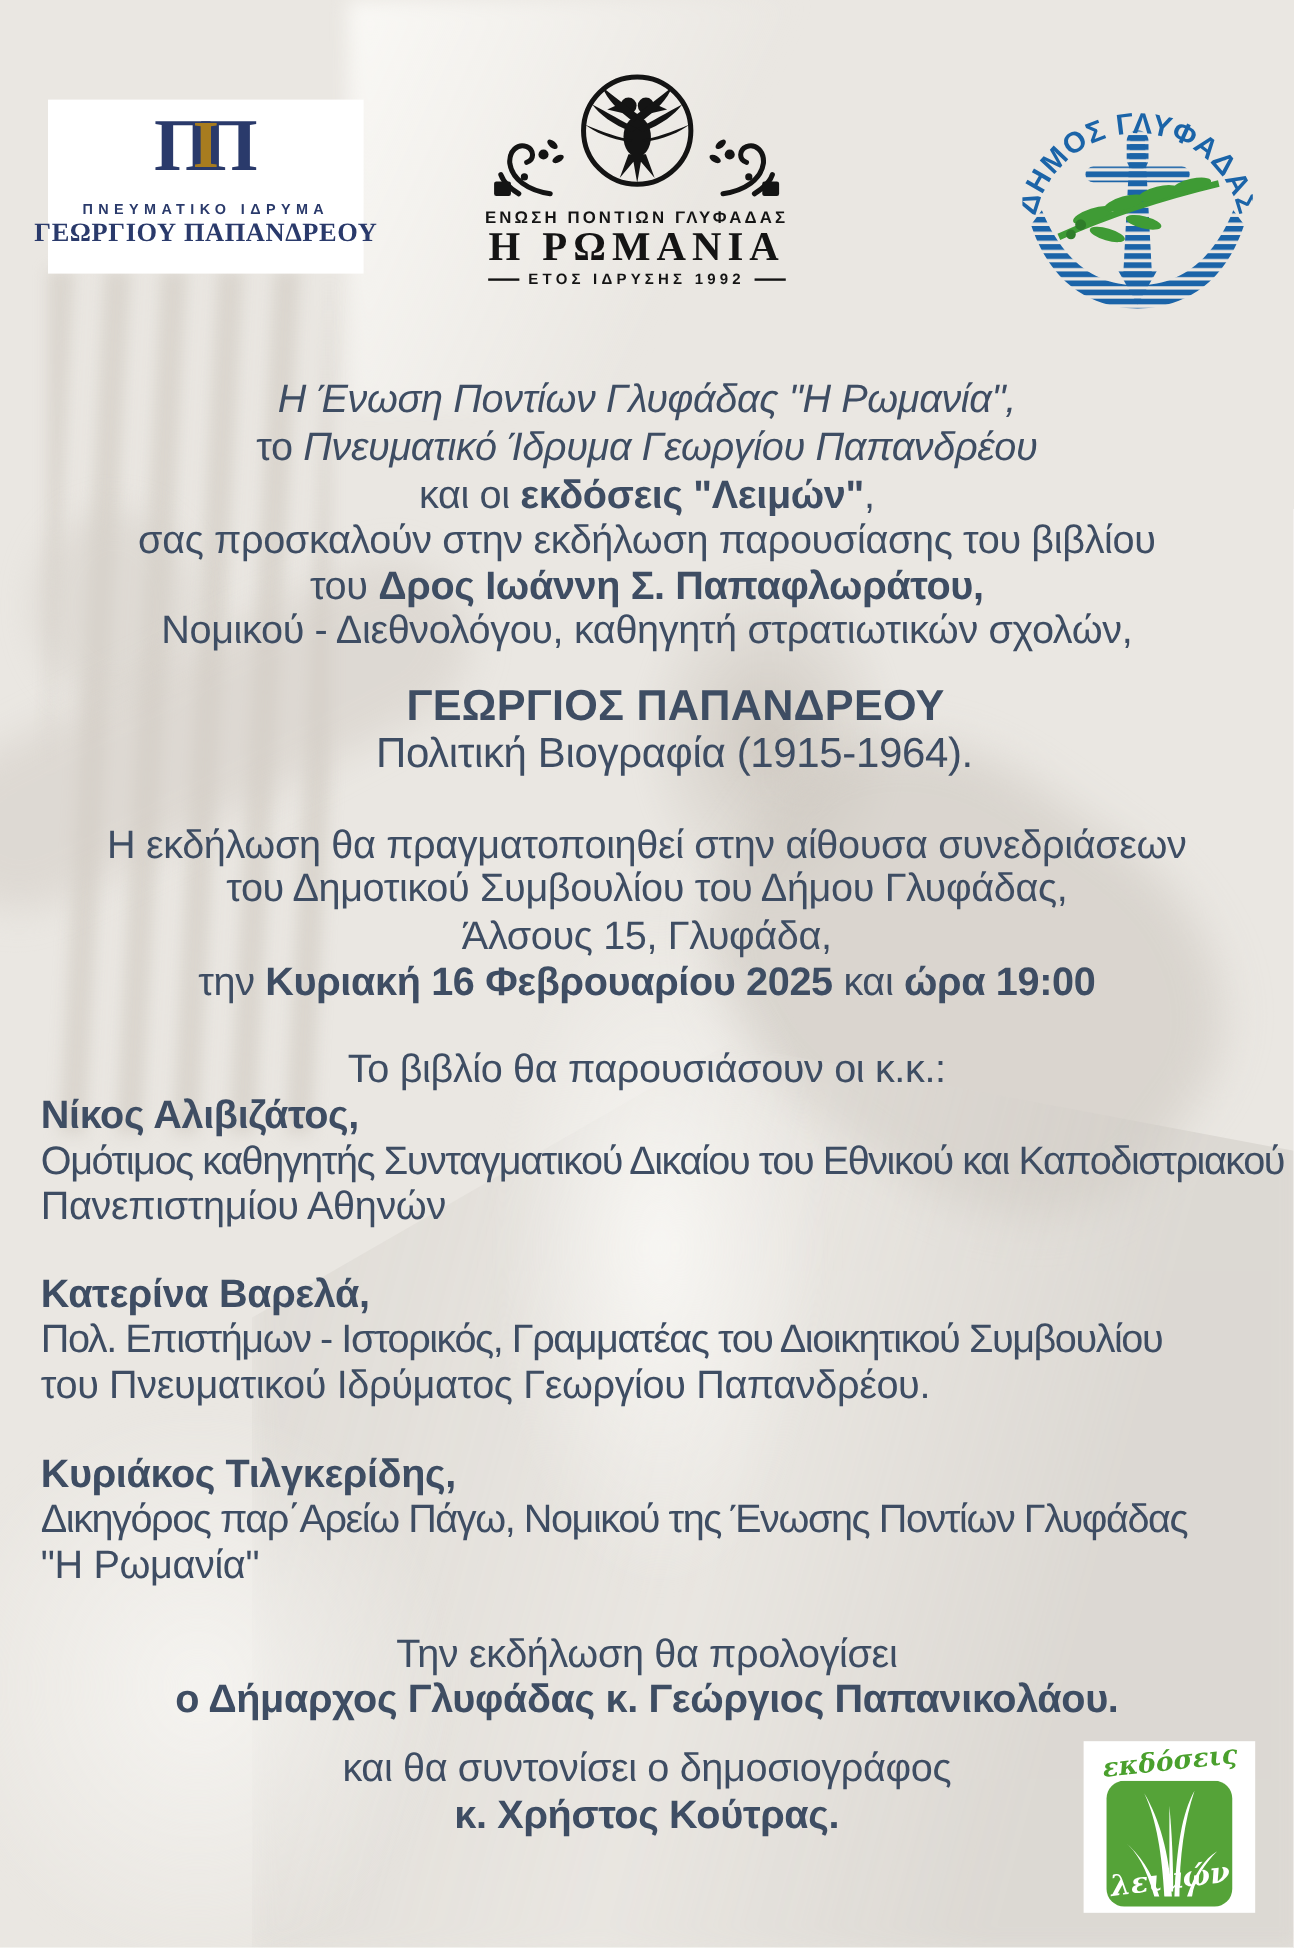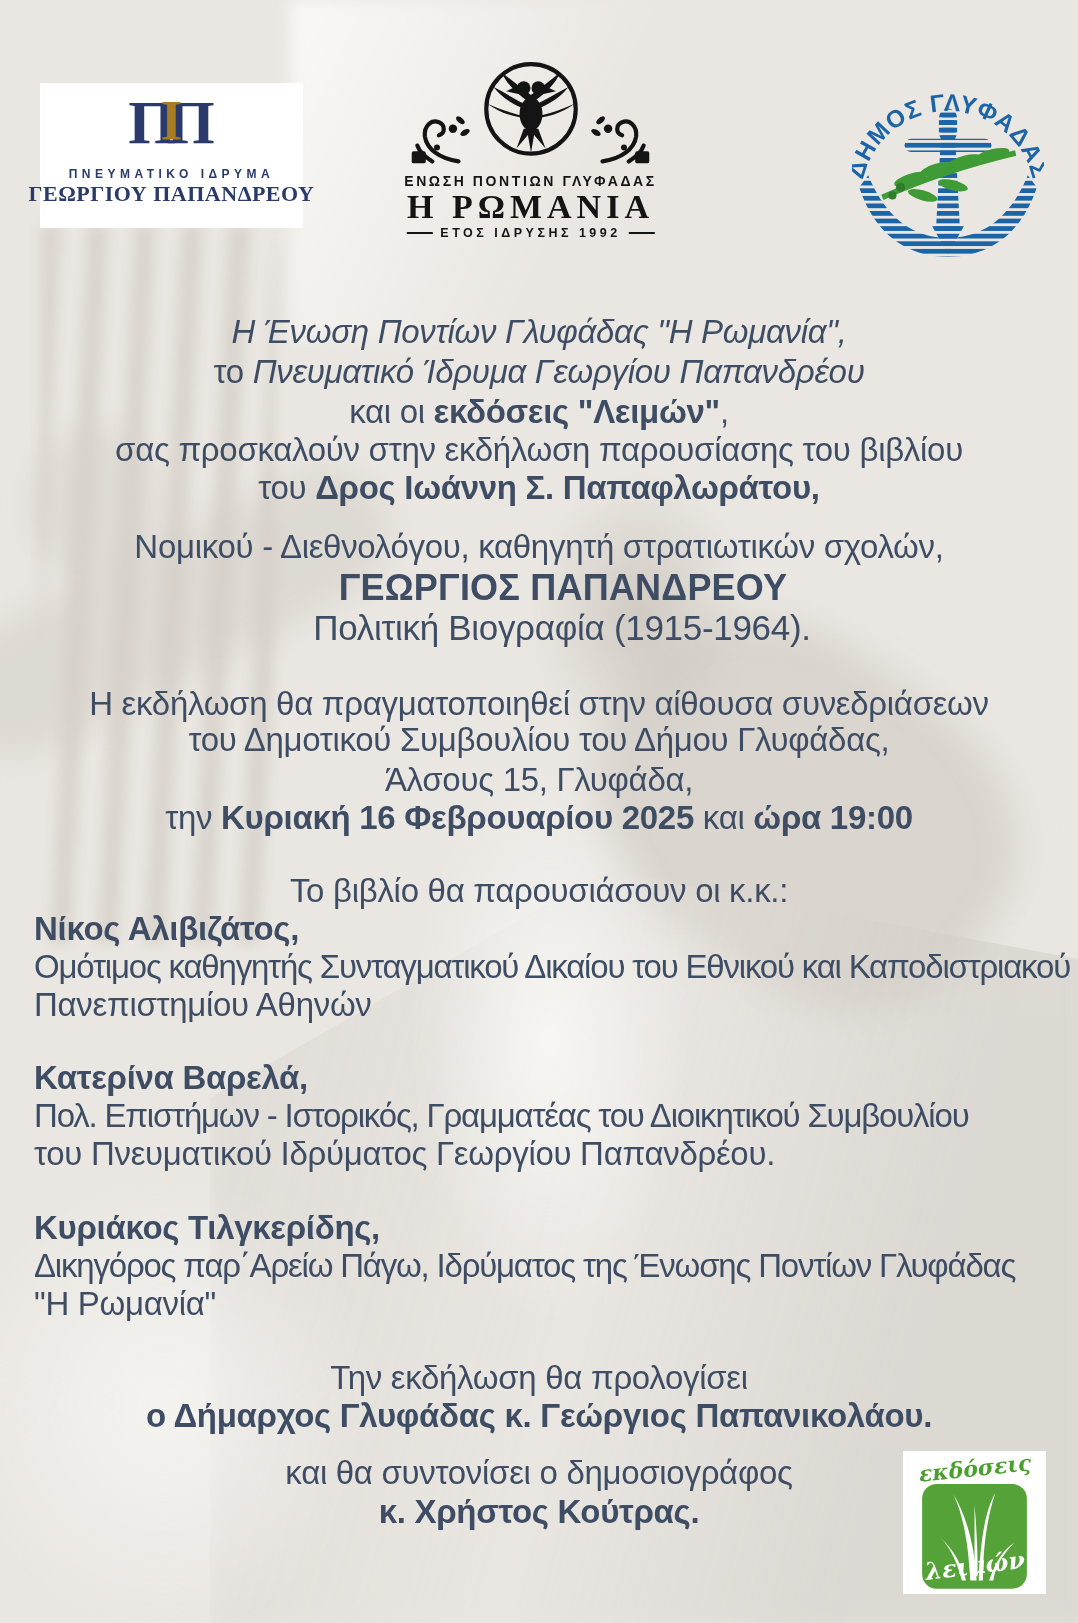--- a/index.html
+++ b/index.html
@@ -195,42 +195,42 @@
         <circle cx="40" cy="142" r="4" fill="#2f7d2a"></circle>
       </g>
     </svg>
   </div>
 
   <div class="ln i" style="top:312px"><span>Η Ένωση Ποντίων Γλυφάδας "Η Ρωμανία",</span></div>
   <div class="ln" style="top:352px"><span>το </span><span class="i">Πνευματικό Ίδρυμα Γεωργίου Παπανδρέου</span></div>
   <div class="ln" style="top:392px"><span>και οι </span><span class="b">εκδόσεις "Λειμών"</span><span>,</span></div>
   <div class="ln" style="top:430px">σας προσκαλούν στην εκδήλωση παρουσίασης του βιβλίου</div>
   <div class="ln" style="top:468px"><span>του </span><span class="b">Δρος Ιωάννη Σ. Παπαφλωράτου,</span></div>
-  <div class="ln" style="top:527px">Νομικού - Διεθνολόγου, καθηγητή στρατιωτικών σχολών,</div>
+  <div class="ln" style="top:505px">Νομικού - Διεθνολόγου, καθηγητή στρατιωτικών σχολών,</div>
 
   <div class="ln title" style="top:568px">ΓΕΩΡΓΙΟΣ ΠΑΠΑΝΔΡΕΟΥ</div>
   <div class="ln subtitle" style="top:608px">Πολιτική Βιογραφία (1915-1964).</div>
 
   <div class="ln" style="top:684px">Η εκδήλωση θα πραγματοποιηθεί στην αίθουσα συνεδριάσεων</div>
   <div class="ln" style="top:720px">του Δημοτικού Συμβουλίου του Δήμου Γλυφάδας,</div>
   <div class="ln" style="top:760px">Άλσους 15, Γλυφάδα,</div>
   <div class="ln" style="top:798px"><span>την </span><span class="b">Κυριακή 16 Φεβρουαρίου 2025</span><span> και </span><span class="b">ώρα 19:00</span></div>
 
   <div class="ln" style="top:871px">Το βιβλίο θα παρουσιάσουν οι κ.κ.:</div>
 
   <div class="ln-left b" style="top:909px">Νίκος Αλιβιζάτος,</div>
   <div class="ln-left tight" style="top:947px">Ομότιμος καθηγητής Συνταγματικού Δικαίου του Εθνικού και Καποδιστριακού</div>
   <div class="ln-left" style="top:985px">Πανεπιστημίου Αθηνών</div>
 
   <div class="ln-left b" style="top:1058px">Κατερίνα Βαρελά,</div>
   <div class="ln-left tight" style="top:1096px">Πολ. Επιστήμων - Ιστορικός, Γραμματέας του Διοικητικού Συμβουλίου</div>
   <div class="ln-left" style="top:1134px">του Πνευματικού Ιδρύματος Γεωργίου Παπανδρέου.</div>
 
   <div class="ln-left b" style="top:1208px">Κυριάκος Τιλγκερίδης,</div>
-  <div class="ln-left tight" style="top:1246px">Δικηγόρος παρ΄Αρείω Πάγω, Ιδρύματος της Ένωσης Ποντίων Γλυφάδας</div>
+  <div class="ln-left tight" style="top:1246px">Δικηγόρος παρ΄Αρείω Πάγω, Νομικού της Ένωσης Ποντίων Γλυφάδας</div>
   <div class="ln-left" style="top:1284px">"Η Ρωμανία"</div>
 
   <div class="ln" style="top:1358px">Την εκδήλωση θα προλογίσει</div>
   <div class="ln b" style="top:1396px">ο Δήμαρχος Γλυφάδας κ. Γεώργιος Παπανικολάου.</div>
   <div class="ln" style="top:1453px">και θα συντονίσει ο δημοσιογράφος</div>
   <div class="ln b" style="top:1492px">κ. Χρήστος Κούτρας.</div>
 
   <div class="logo-publisher">
     <div class="pub-top">εκδόσεις</div>
     <div class="pub-square">

